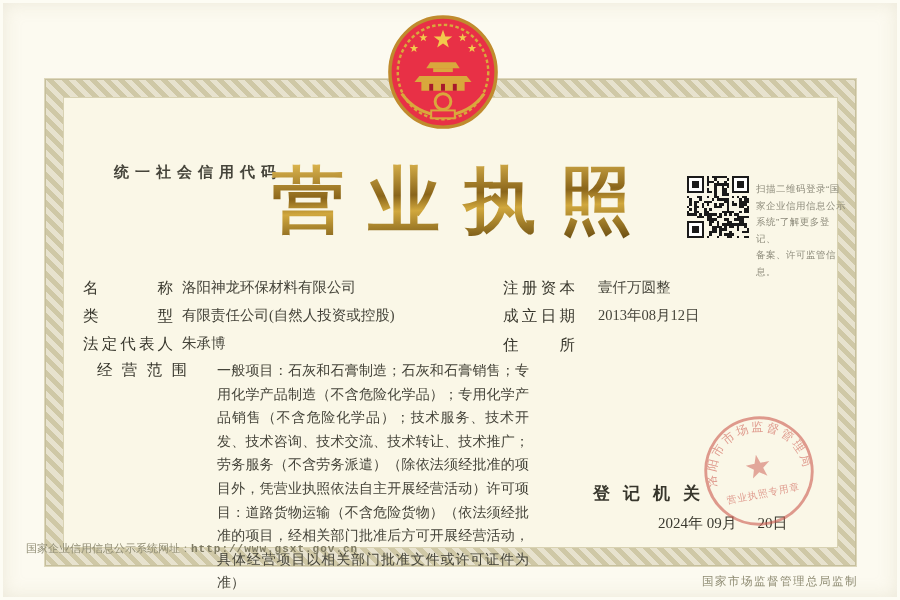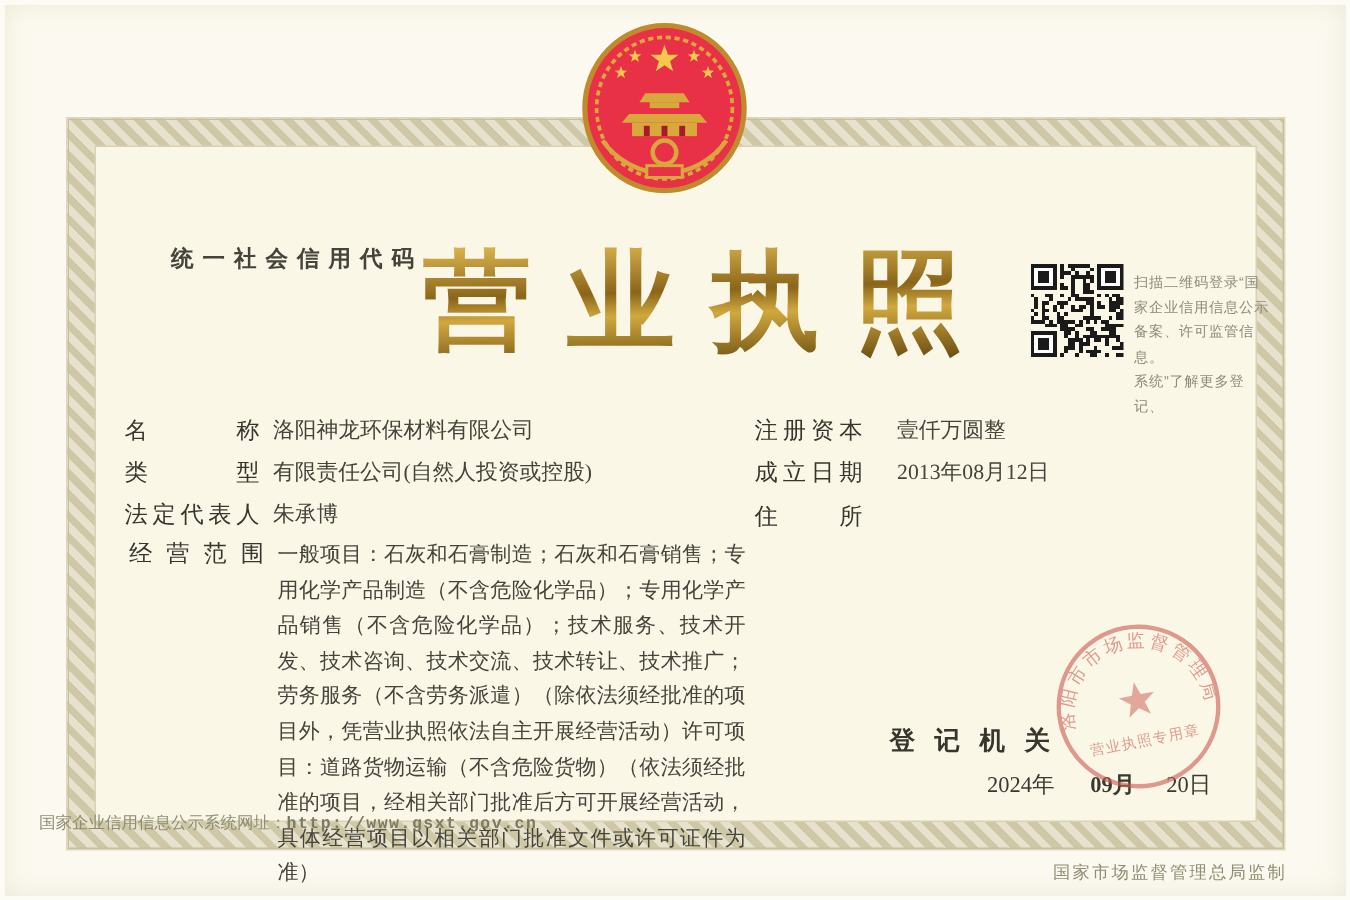--- a/index.html
+++ b/index.html
@@ -19,21 +19,21 @@
   .frame-inner{position:absolute;inset:19px;background:#faf7e7;
     box-shadow:0 0 0 1px #d8d2b2;}
   
   .emblem{position:absolute;left:384px;top:10px;width:118px;height:132px;}
   
   .credit{position:absolute;left:78px;top:163px;}
   .credit .lab{font-family:"Liberation Sans",sans-serif;font-weight:700;
     font-size:15px;letter-spacing:6px;color:#45443a;margin-left:36px;}
   .credit .code{margin-top:7px;font-size:15px;letter-spacing:1.5px;color:#3c3b31;}
   
-  .title{position:absolute;left:242px;top:160px;width:440px;text-align:center;
+  .title{position:absolute;left:232px;top:160px;width:440px;text-align:center;
     font-weight:700;font-size:72px;line-height:1.15;
     letter-spacing:24px;text-indent:24px;
     background:linear-gradient(178deg,#e2bb52 4%,#8a651a 42%,#d1a83e 58%,#64470e 96%);
     -webkit-background-clip:text;background-clip:text;color:transparent;}
   
   .qr{position:absolute;left:687px;top:176px;width:62px;height:62px;}
   .qr-caption{position:absolute;left:756px;top:181px;width:92px;
     font-family:"Liberation Sans",sans-serif;font-size:9.5px;line-height:16.5px;
     letter-spacing:.5px;color:#8d8b7b;}
   
@@ -45,21 +45,21 @@
   .rcol .flabel{width:72px;margin-right:23px;}
   .fval{font-size:14.5px;color:#45443a;line-height:21px;}
   .scope .fval{width:312px;font-size:14px;line-height:23.6px;text-align:justify;}
   .addr .fval{width:244px;line-height:24px;}
   
   .registry{position:absolute;left:593px;top:482px;
     font-family:"Liberation Sans",sans-serif;font-weight:700;font-size:17px;
     letter-spacing:13px;color:#37362c;text-align:center;}
   .regdate{position:absolute;left:658px;top:514px;font-size:15px;color:#3a392f;}
   .regdate span{display:inline-block;}
-  .regdate .m{margin-left:20px;font-weight:bold;} .regdate .d{margin-left:17px;}
+  .regdate .m{} .regdate .d{margin-left:17px;}
   
   .seal{position:absolute;left:701px;top:413px;width:116px;height:116px;
     transform:rotate(-11deg);opacity:.6;}
   
   .footer-left{position:absolute;left:26px;top:541px;
     font-family:"Liberation Sans",sans-serif;font-size:11px;color:#8f8c73;}
   .footer-left .url{font-family:"Liberation Mono",monospace;font-weight:700;
     letter-spacing:1px;color:#7d7a62;}
   .footer-right{position:absolute;left:702px;top:574px;
     font-family:"Liberation Sans",sans-serif;font-size:11.5px;
@@ -321,37 +321,37 @@
       <rect x="44.64" y="0.00" width="17.36" height="17.36"></rect>
       <rect fill="#fff" x="47.12" y="2.48" width="12.40" height="12.40"></rect>
       <rect fill="#1a1a1a" x="49.60" y="4.96" width="7.44" height="7.44"></rect>
       <rect x="0.00" y="44.64" width="17.36" height="17.36"></rect>
       <rect fill="#fff" x="2.48" y="47.12" width="12.40" height="12.40"></rect>
       <rect fill="#1a1a1a" x="4.96" y="49.60" width="7.44" height="7.44"></rect>
     </svg></div>
 <div class="qr-caption">
   <div>扫描二维码登录“国</div>
   <div>家企业信用信息公示</div>
+  <div>系统”了解更多登记、</div>
   <div>备案、许可监管信息。</div>
-  <div>系统”了解更多登记、</div>
 </div>
 
 <div class="row lcol" style="left:83px;top:277px;">
   <span class="flabel">名称</span>
   <span class="fval">洛阳神龙环保材料有限公司</span>
 </div>
 <div class="row lcol" style="left:83px;top:305px;">
   <span class="flabel">类型</span>
   <span class="fval">有限责任公司(自然人投资或控股)</span>
 </div>
 <div class="row lcol" style="left:83px;top:333px;">
   <span class="flabel">法定代表人</span>
   <span class="fval">朱承博</span>
 </div>
-<div class="row lcol scope" style="left:86px;top:359px;">
+<div class="row lcol scope" style="left:97px;top:359px;gap:21px;">
   <span class="flabel">经营范围</span>
   <span class="fval">一般项目：石灰和石膏制造；石灰和石膏销售；专用化学产品制造（不含危险化学品）；专用化学产品销售（不含危险化学品）；技术服务、技术开发、技术咨询、技术交流、技术转让、技术推广；劳务服务（不含劳务派遣）（除依法须经批准的项目外，凭营业执照依法自主开展经营活动）许可项目：道路货物运输（不含危险货物）（依法须经批准的项目，经相关部门批准后方可开展经营活动，具体经营项目以相关部门批准文件或许可证件为准）</span>
 </div>
 
 <div class="row rcol" style="left:503px;top:277px;">
   <span class="flabel">注册资本</span>
   <span class="fval">壹仟万圆整</span>
 </div>
 <div class="row rcol" style="left:503px;top:305px;">
   <span class="flabel">成立日期</span>

